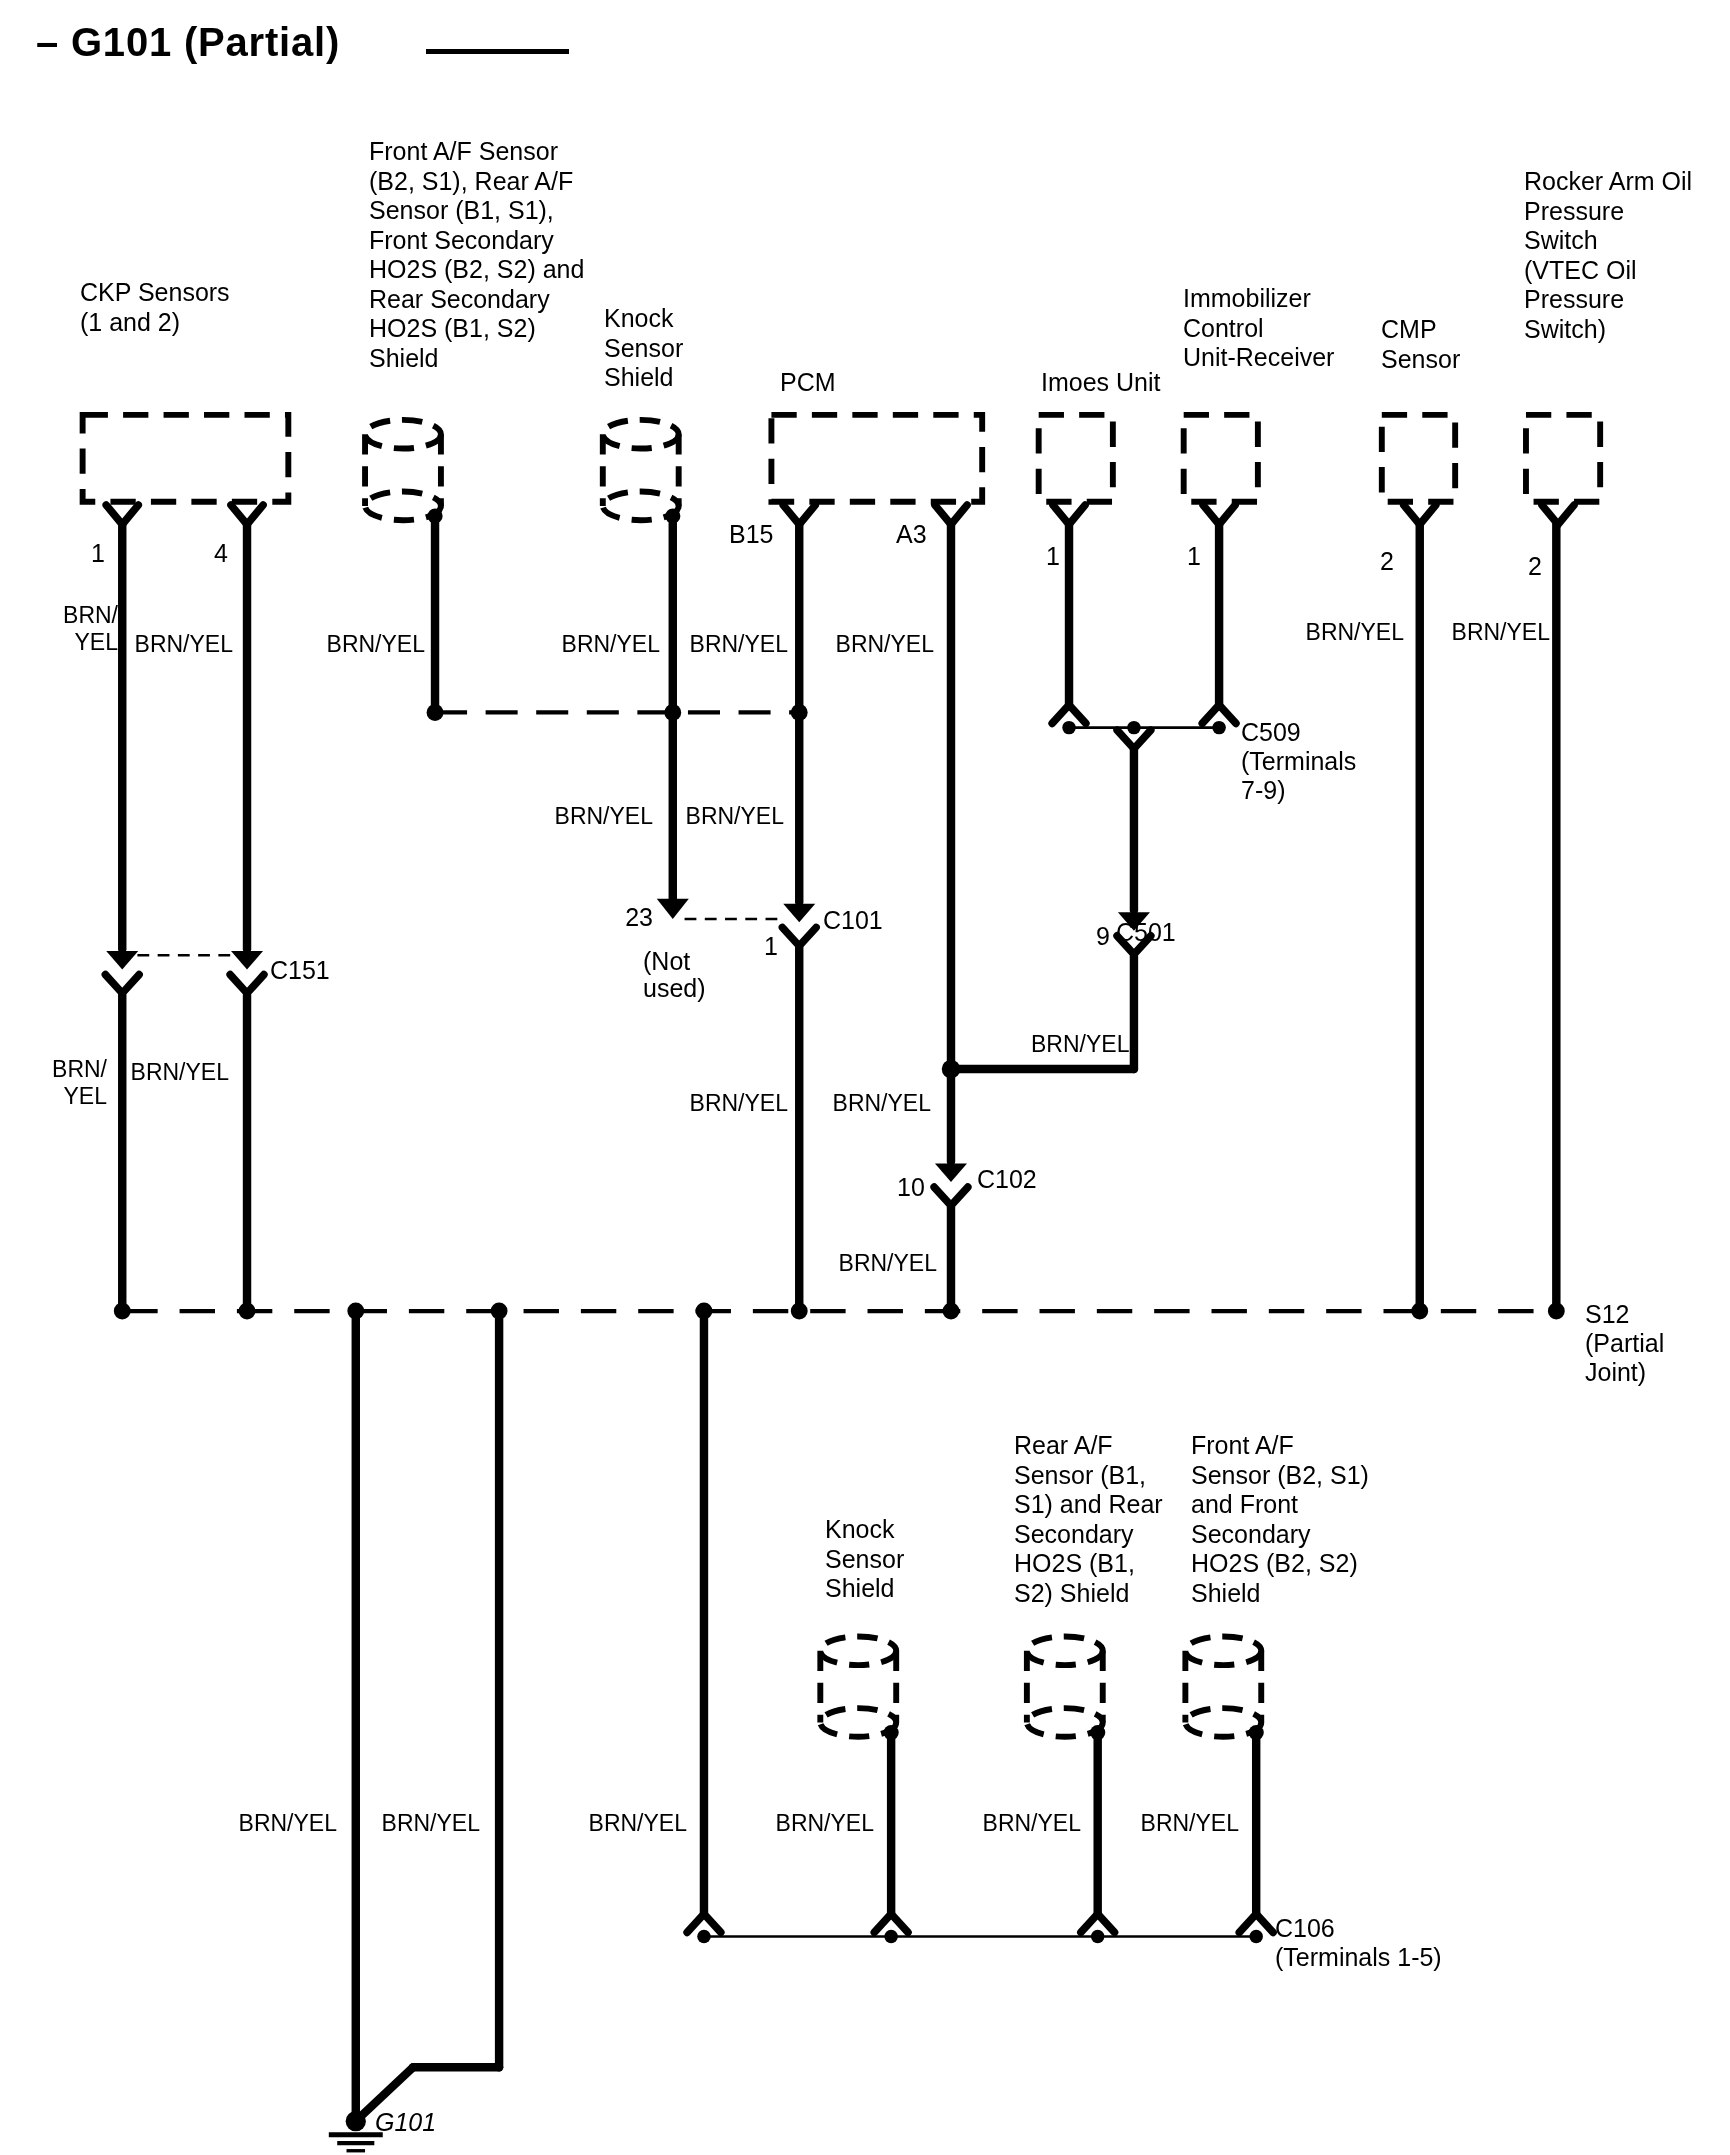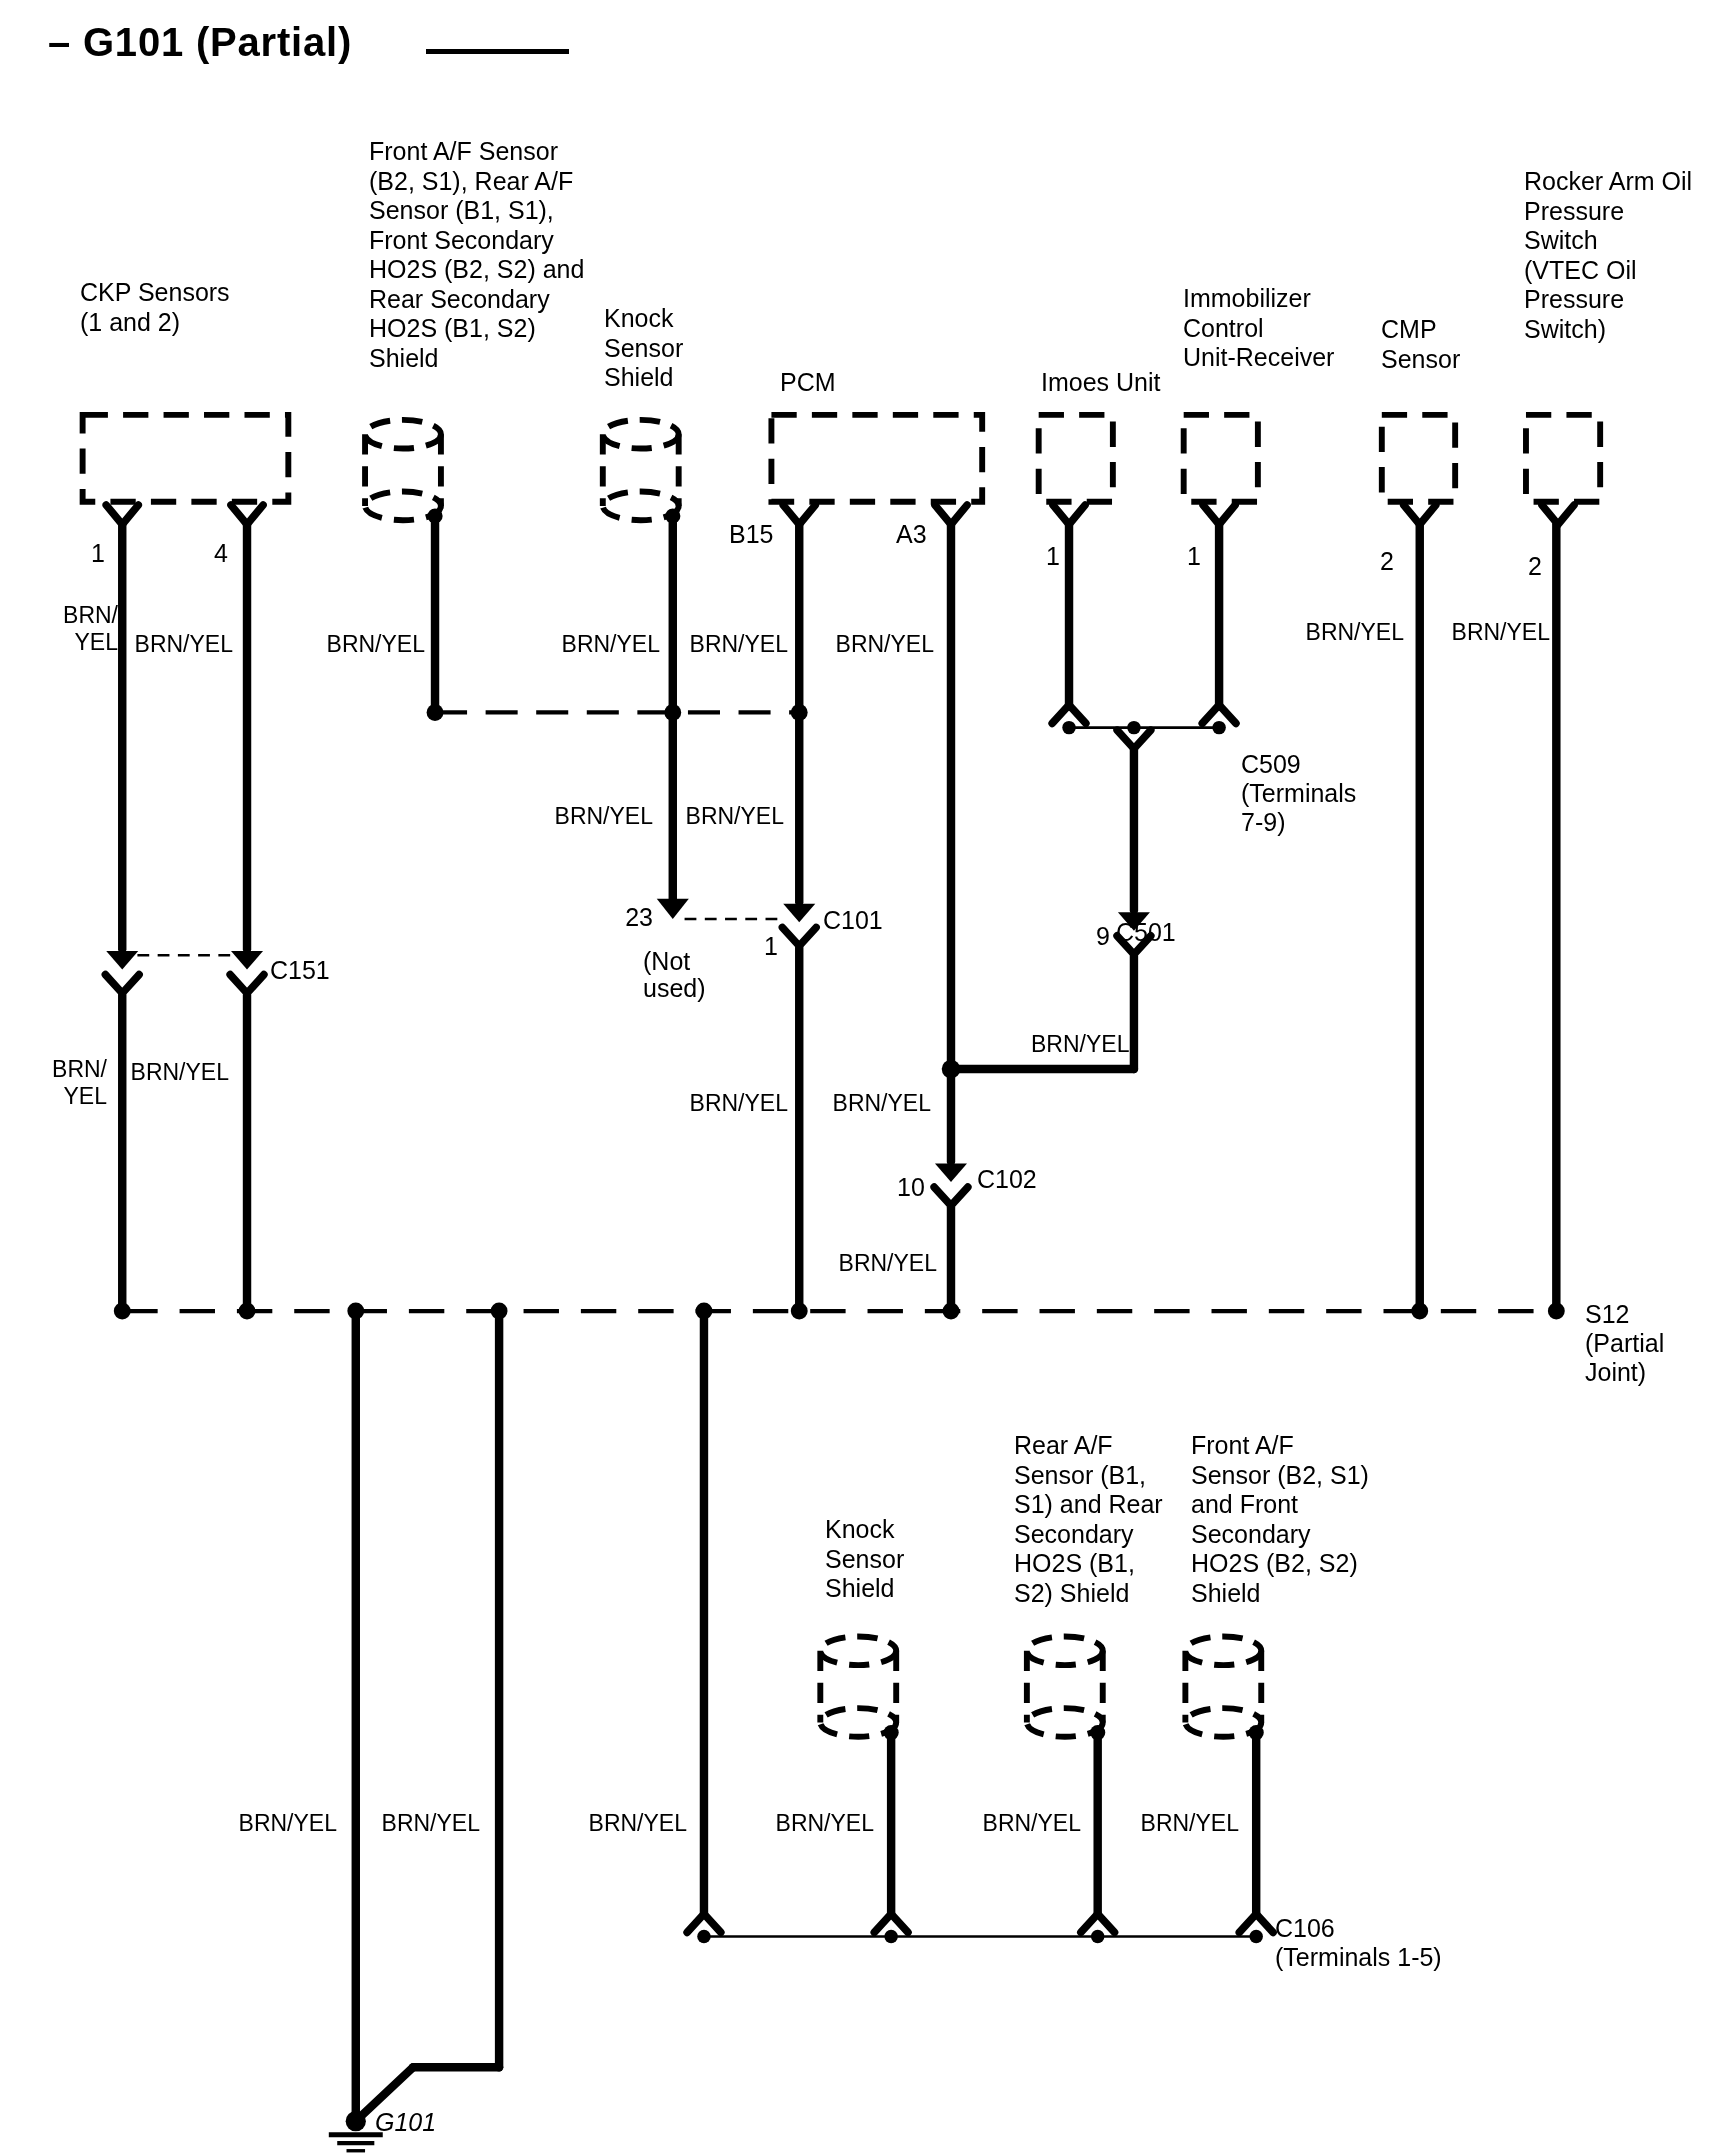--- a/index.html
+++ b/index.html
@@ -158,21 +158,21 @@
       <circle cx="422" cy="2516" r="12"></circle>
     </g>
 
     <g stroke="#000">
       <line x1="390" y1="2532" x2="454" y2="2532" stroke-width="6"></line>
       <line x1="400" y1="2542" x2="444" y2="2542" stroke-width="5"></line>
       <line x1="411" y1="2551" x2="433" y2="2551" stroke-width="4"></line>
     </g>
   </svg>
 
-  <div class="t title" style="left:48px;top:20px;">– G101 (Partial)</div>
+  <div class="t title" style="left:36px;top:20px;">– G101 (Partial)</div>
   <div class="rule" style="left:426px;top:49px;width:143px;height:5px;"></div>
 
   <div class="t comp" style="left:80px;top:278px;">CKP Sensors
 (1 and 2)</div>
   <div class="t comp" style="left:369px;top:137px;">Front A/F Sensor
 (B2, S1), Rear A/F
 Sensor (B1, S1),
 Front Secondary
 HO2S (B2, S2) and
 Rear Secondary
@@ -205,21 +205,21 @@
   <div class="t pin" style="left:1528px;top:553px;">2</div>
   <div class="t pin" style="right:1077px;top:904px;">23</div>
   <div class="t pin" style="left:643px;top:948px;">(Not
 used)</div>
   <div class="t pin" style="left:764px;top:933px;">1</div>
   <div class="t pin" style="left:1096px;top:923px;">9</div>
   <div class="t pin" style="left:897px;top:1174px;">10</div>
 
   <div class="t conn" style="left:270px;top:956px;">C151</div>
   <div class="t conn" style="left:823px;top:906px;">C101</div>
-  <div class="t conn" style="left:1241px;top:750px;">C509
+  <div class="t conn" style="left:1241px;top:718px;">C509
 (Terminals
 7-9)</div>
   <div class="t conn" style="left:1116px;top:918px;">C501</div>
   <div class="t conn" style="left:977px;top:1165px;">C102</div>
   <div class="t conn" style="left:1585px;top:1300px;">S12
 (Partial
 Joint)</div>
   <div class="t conn" style="left:1275px;top:1914px;">C106
 (Terminals 1-5)</div>
   <div class="t conn" style="left:375px;top:2108px;font-style:italic;">G101</div>

